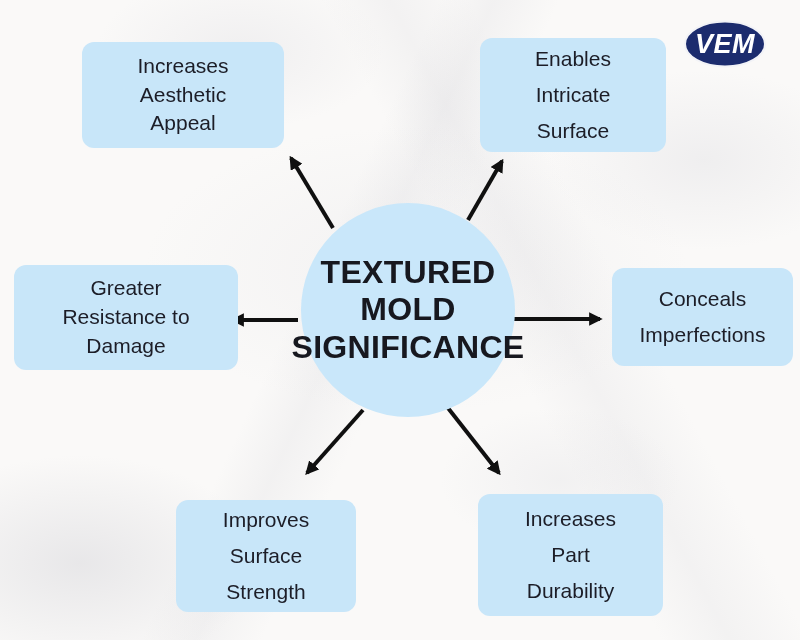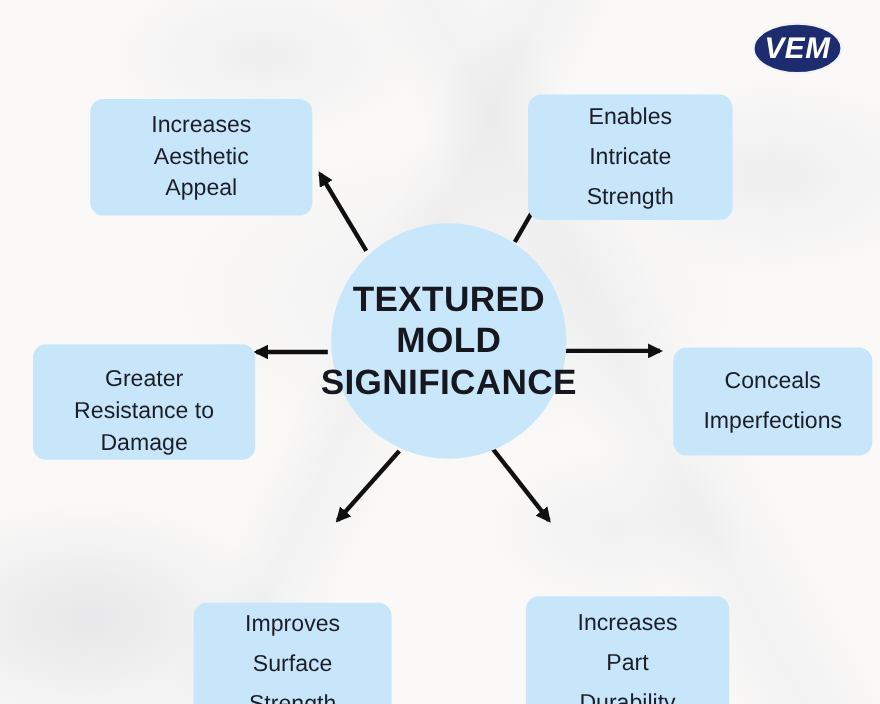--- a/index.html
+++ b/index.html
@@ -32,28 +32,27 @@
     position: absolute;
     background: #c8e6f9;
     border-radius: 12px;
     display: flex;
     align-items: center;
     justify-content: center;
     text-align: center;
     color: #1c1d27;
     font-size: 21px;
     white-space: pre-line;
-    margin-top: 48px;
   }
   .node .label { line-height: 1.38; }
   .node.loose .label { line-height: 1.70; }
 
   .node-top-left     { left:  82px; top:  42px; width: 202px; height: 106px; }
   .node-top-right    { left: 480px; top:  38px; width: 186px; height: 114px; }
-  .node-left         { left:  30px; top: 265px; width: 202px; height: 105px; align-items: flex-end; }
+  .node-left         { left:  14px; top: 265px; width: 224px; height: 105px; }
   .node-right        { left: 612px; top: 268px; width: 181px; height:  98px; }
   .node-bottom-left  { left: 176px; top: 500px; width: 180px; height: 112px; }
   .node-bottom-right { left: 478px; top: 494px; width: 185px; height: 122px; }
 
   .center-circle {
     position: absolute;
     left: 301px; top: 203px;
     width: 214px; height: 214px;
     border-radius: 50%;
     background: #c9e7fa;
@@ -106,21 +105,21 @@
 
   <div class="node node-top-left">
     <span class="label">Increases
 Aesthetic
 Appeal</span>
   </div>
 
   <div class="node node-top-right loose">
     <span class="label">Enables
 Intricate
-Strength</span>
+Surface</span>
   </div>
 
   <div class="node node-left">
     <span class="label">Greater
 Resistance to
 Damage</span>
   </div>
 
   <div class="node node-bottom-left loose">
     <span class="label">Improves

